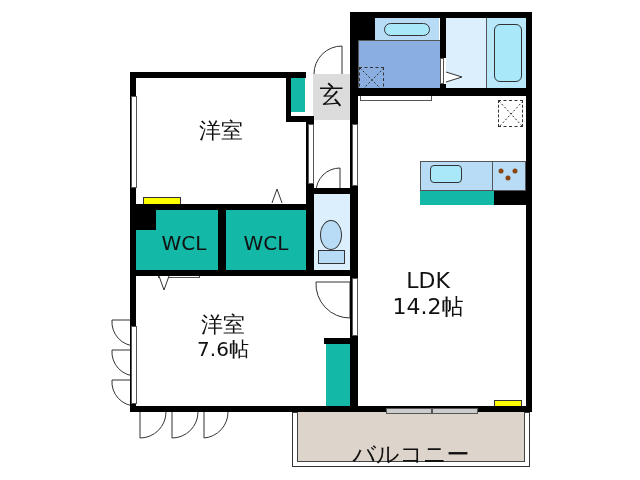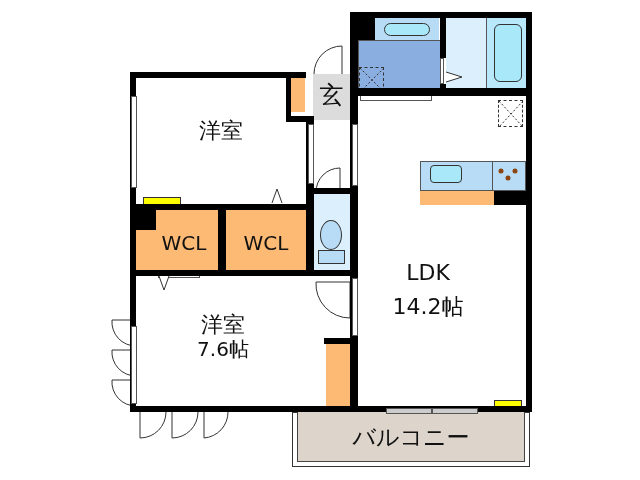--- a/index.html
+++ b/index.html
@@ -1,30 +1,30 @@
 <!DOCTYPE html>
 <html><head>
 <meta charset="utf-8">
 <style>
   html,body{margin:0;padding:0;background:#fff;}
   body{width:640px;height:480px;position:relative;overflow:hidden;font-family:"DejaVu Sans","Liberation Sans",sans-serif;}
   .abs{position:absolute;box-sizing:border-box;}
   .wall{position:absolute;background:#000;}
   .label{position:absolute;text-align:center;color:#111;line-height:1.15;white-space:nowrap;}
-  .orange{background:#fdba74;}
+  .orange{background:#14b8a6;}
   .yellow{background:#ffff00;border:1px solid #333;}
   .win{position:absolute;background:#fff;border:1px solid #555;}
   svg{position:absolute;overflow:visible;}
 </style>
 </head>
 <body>
 
 <div class="abs" style="left:292px;top:412px;width:238px;height:55px;border:1px solid #333;background:#fff;"></div>
 <div class="abs" style="left:297px;top:412px;width:228px;height:50px;background:#ddd5cb;border:1px solid #444;border-top:none;">
-  <div class="label" style="left:0;right:0;top:12px;font-size:23px;">バルコニー</div>
+  <div class="label" style="left:0;right:0;top:29px;font-size:23px;">バルコニー</div>
 </div>
 
 <div class="abs" style="left:358px;top:40px;width:84px;height:56px;background:#8aaee0;border:1px solid #555;"></div>
 <div class="abs" style="left:375px;top:18px;width:64px;height:22px;background:#b8dcf5;"></div>
 <div class="abs" style="left:384px;top:23px;width:46px;height:13px;background:#a8e8f8;border:1px solid #333;border-radius:8px;"></div>
 <div class="abs" style="left:359px;top:67px;width:25px;height:25px;border:1px dashed #333;background:transparent;">
   <svg width="25" height="25" style="left:0;top:0;">
       <line x1="0" y1="0" x2="24" y2="24" stroke="#333" stroke-dasharray="2,2"></line>
       <line x1="24" y1="0" x2="0" y2="24" stroke="#333" stroke-dasharray="2,2"></line>
     </svg>
@@ -105,21 +105,21 @@
     <path d="M32,0 L32,28 A26,26 0 0 0 58,2" fill="none" stroke="#333"></path>
     <path d="M64,0 L64,28 A26,26 0 0 0 88,2" fill="none" stroke="#333"></path>
   </svg>
 <svg width="28" height="100" style="left:108px;top:320px;">
     <path d="M28,0 L4,0 A24,24 0 0 0 28,26" fill="none" stroke="#333"></path>
     <path d="M28,30 L4,30 A24,24 0 0 0 28,56" fill="none" stroke="#333"></path>
     <path d="M28,60 L4,60 A24,24 0 0 0 28,86" fill="none" stroke="#333"></path>
   </svg>
 
 <div class="abs" style="left:358px;top:96px;width:168px;height:312px;">
-  <div class="label" style="left:20px;width:100px;top:164px;font-size:22px;">LDK</div>
+  <div class="label" style="left:20px;width:100px;top:172px;font-size:22px;">LDK</div>
   <div class="label" style="left:20px;width:100px;top:198px;font-size:22px;">14.2帖</div>
 </div>
 <div class="abs" style="left:420px;top:161px;width:106px;height:30px;background:#b8dcf5;border:1px solid #555;"></div>
 <div class="abs" style="left:430px;top:165px;width:32px;height:18px;background:#a8e8f8;border:1px solid #333;border-radius:4px;"></div>
 <div class="abs" style="left:492px;top:161px;width:34px;height:30px;border-left:1px solid #555;">
   <svg width="34" height="30" style="left:0;top:0;">
       <circle cx="8" cy="10" r="2.5" fill="#8b4513"></circle>
       <circle cx="22" cy="10" r="2.5" fill="#8b4513"></circle>
       <circle cx="15" cy="17" r="2.5" fill="#8b4513"></circle>
     </svg>

